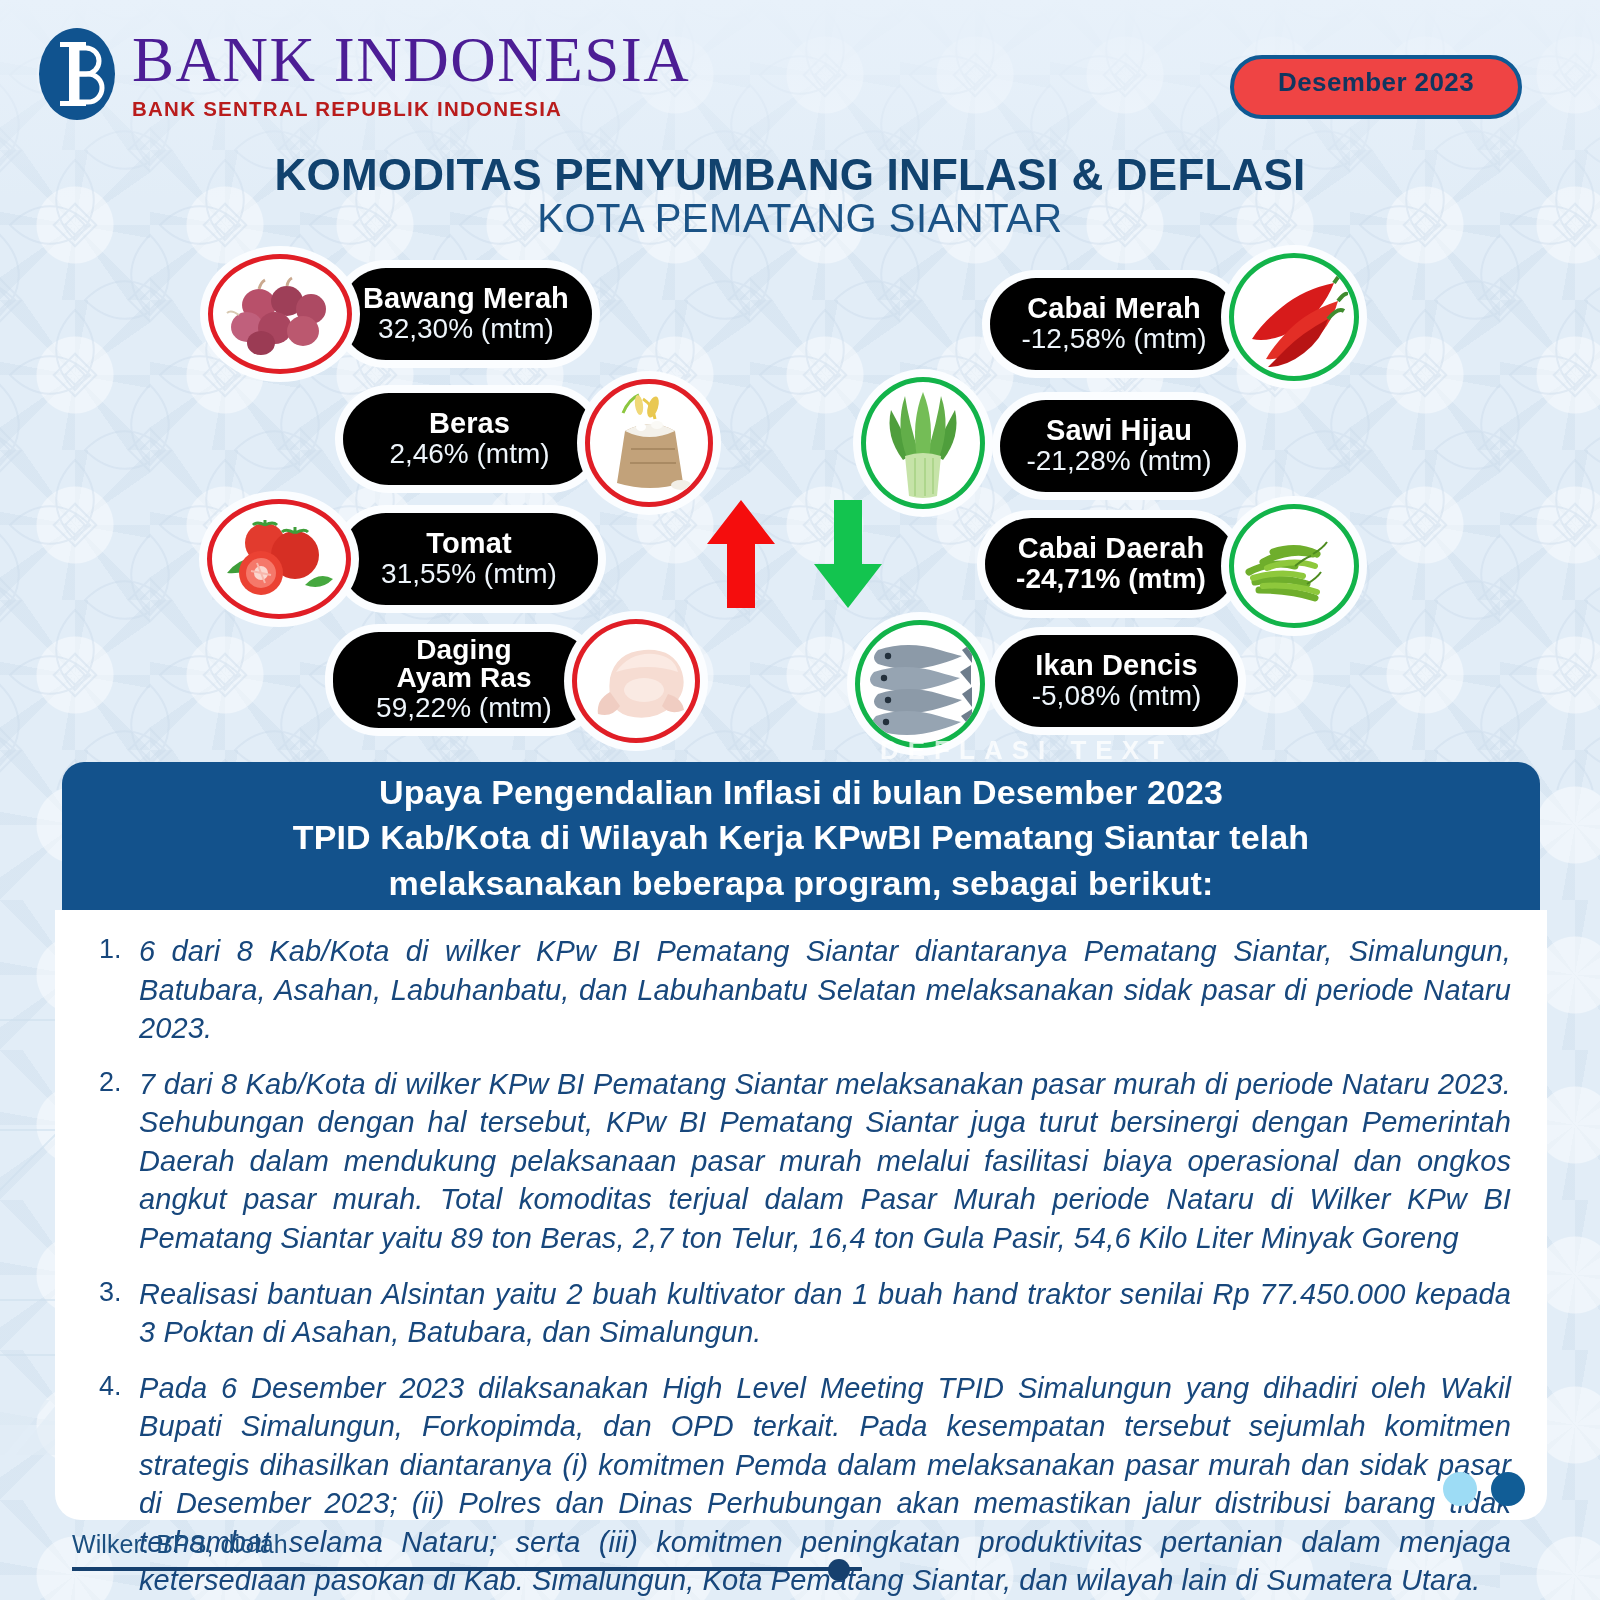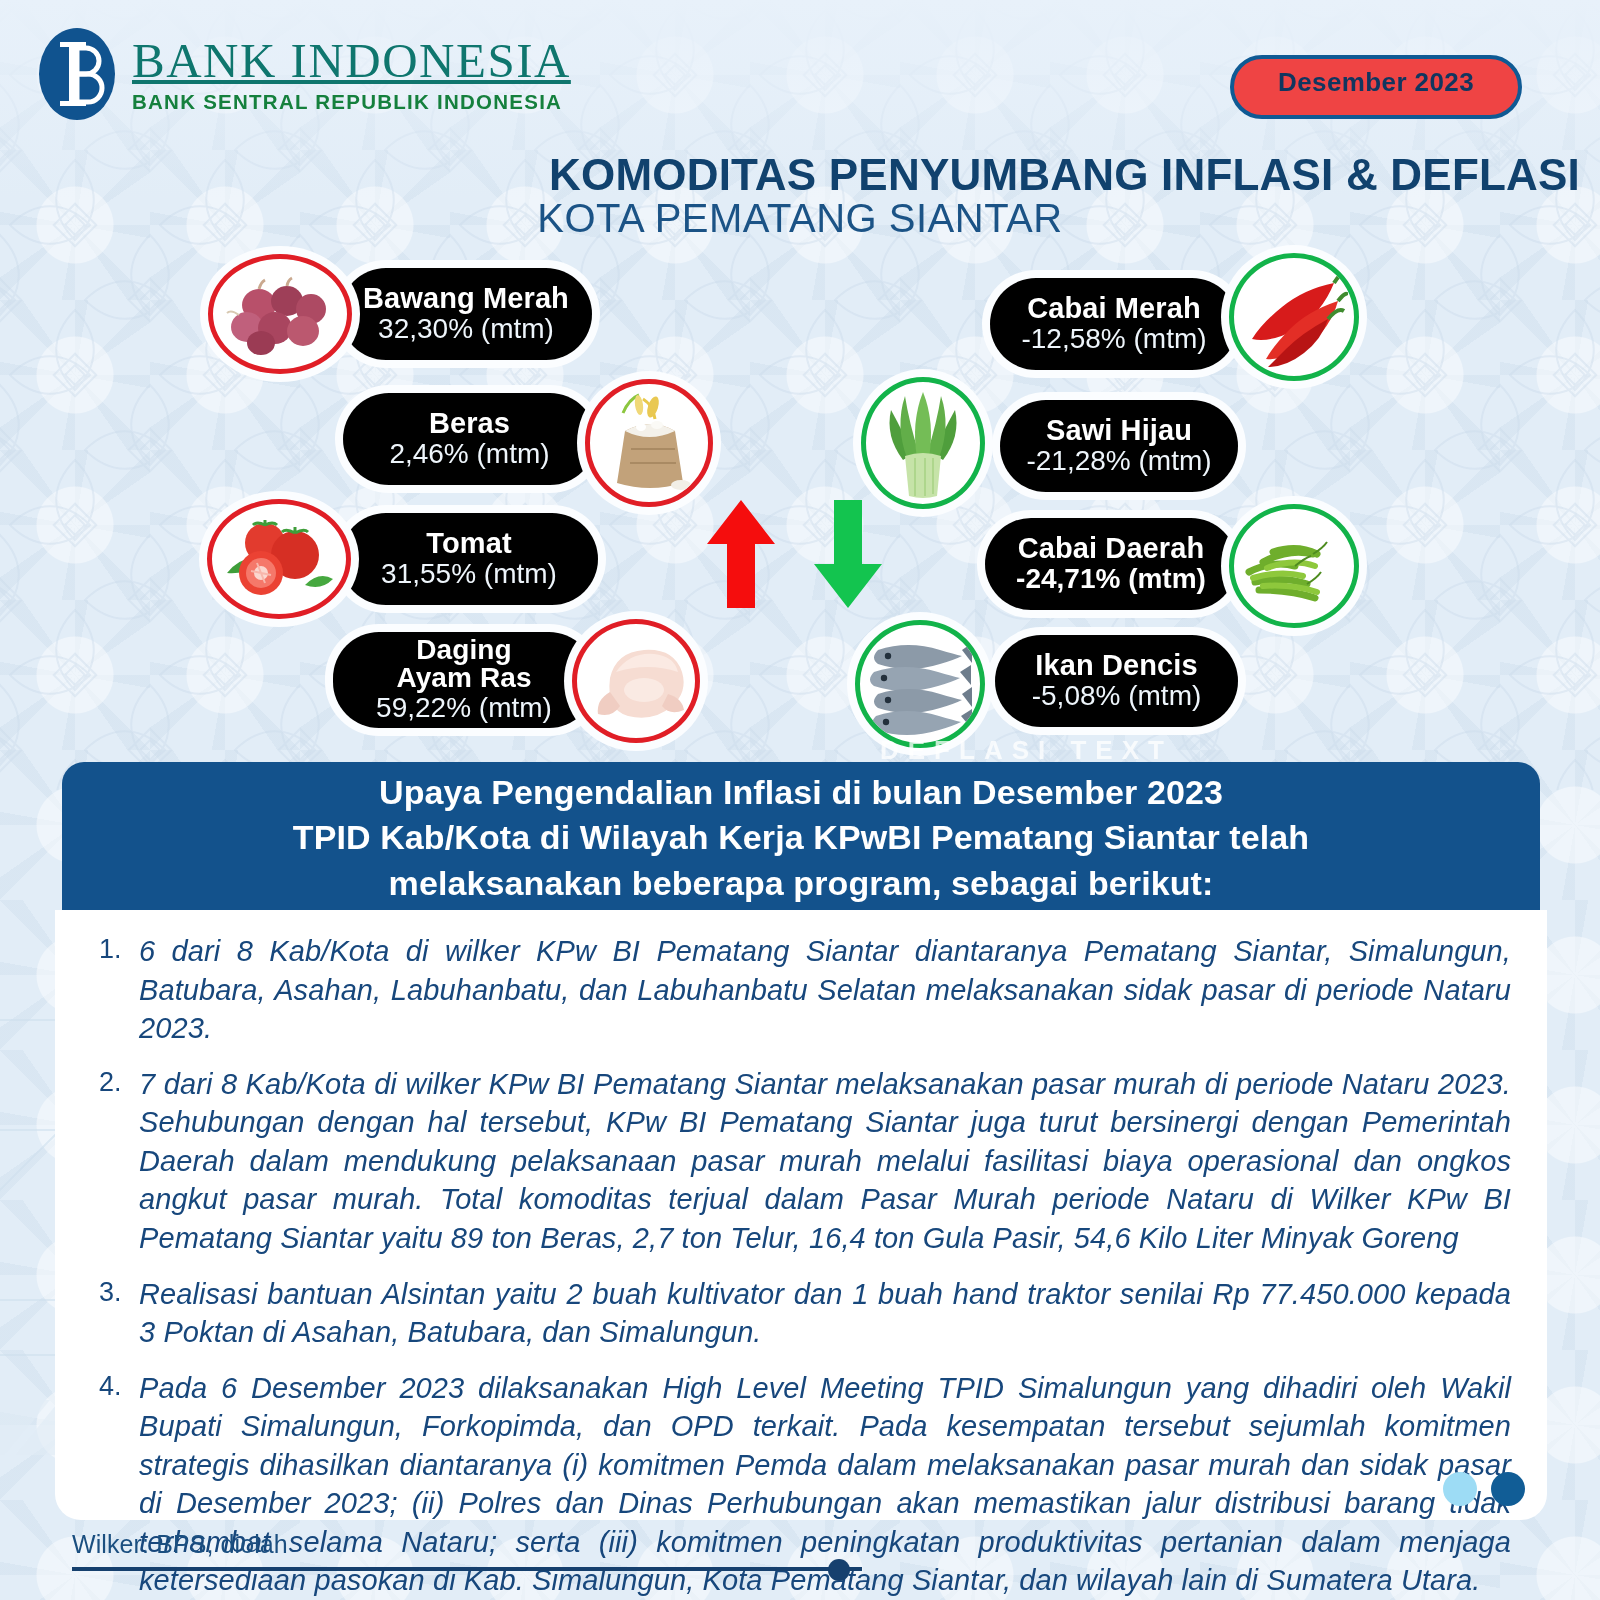--- a/index.html
+++ b/index.html
@@ -49,52 +49,51 @@
   }
 
   .page { position: relative; z-index: 2; width: 1600px; height: 1600px; }
 
   
   .header { position: absolute; left: 38px; top: 26px; display: flex; align-items: center; gap: 16px; }
   .bi-logo { width: 78px; height: 96px; flex: 0 0 auto; }
   .bi-wordmark { display: flex; flex-direction: column; line-height: 1; }
   .bi-name {
     font-family: "Liberation Serif", serif;
-    font-size: 49px;
+    font-size: 63px;
     letter-spacing: 1.5px;
-    color: #0f766e;
+    color: #4c1d95;
     font-weight: 400;
-    text-decoration: underline;
   }
   .bi-sub {
     font-family: "Liberation Sans", sans-serif;
     font-size: 20.5px;
     font-weight: 700;
     letter-spacing: 1.25px;
-    color: #15803d;
+    color: #b91c1c;
     margin-top: 7px;
   }
 
   .date-badge {
     position: absolute;
     right: 78px; top: 55px;
     border: 4px solid #0f5a94;
     border-radius: 40px;
     background: #ef4444;
     padding: 8px 44px 17px;
     font-size: 26px;
     font-weight: 700;
     color: #11365f;
     letter-spacing: .4px;
   }
 
   
   .title-main {
     position: absolute; left: 0; top: 150px; width: 1580px;
-    text-align: right;
+    text-align: center;
     font-size: 44px;
     font-weight: 700;
     letter-spacing: .2px;
     color: #11426e;
   }
   .title-sub {
     position: absolute; left: 0; top: 196px; width: 1600px;
     text-align: center;
     font-size: 40px;
     font-weight: 400;

